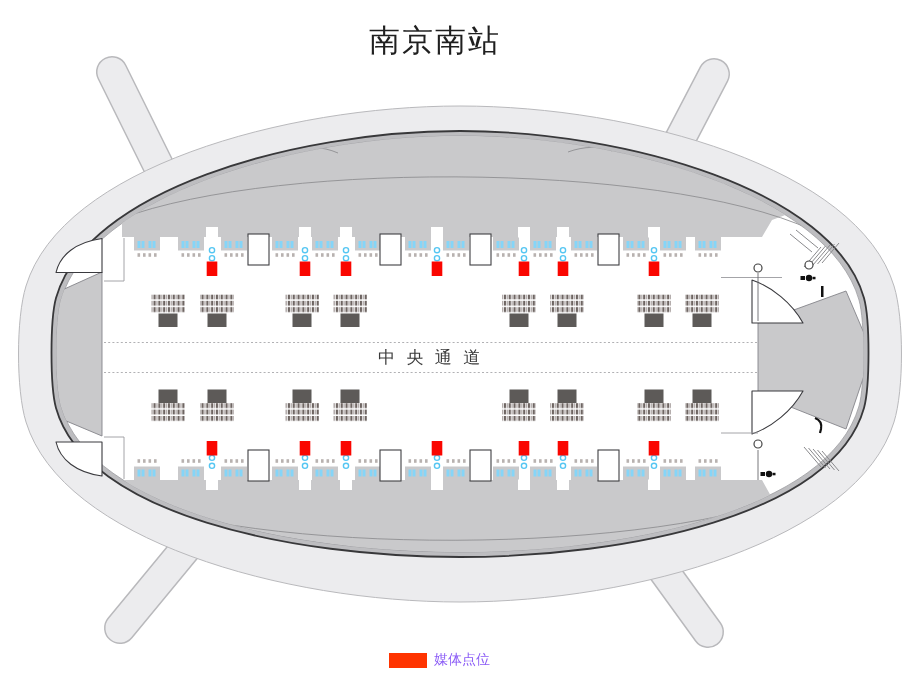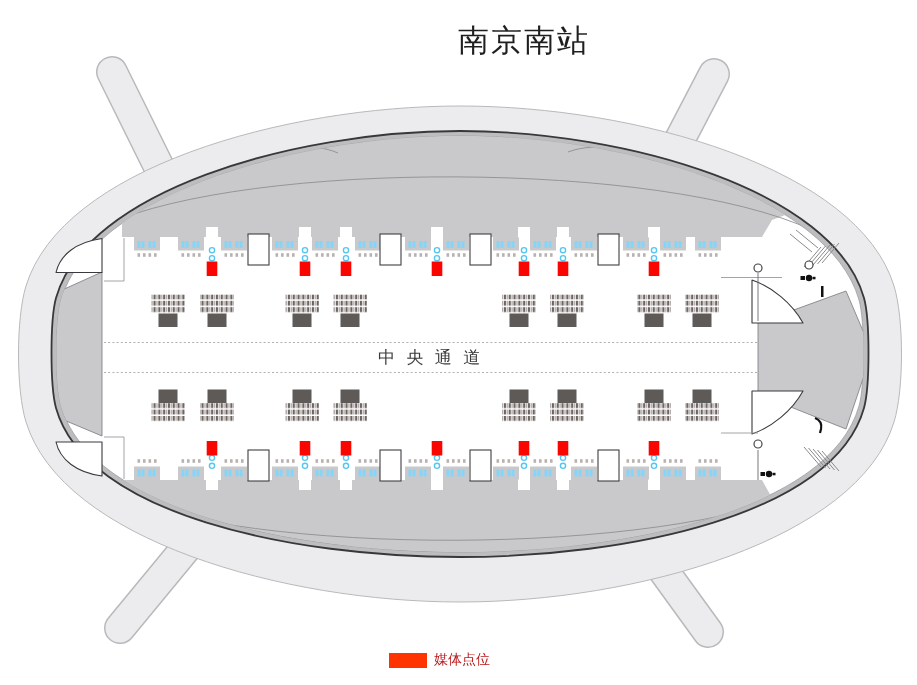--- a/index.html
+++ b/index.html
@@ -1,25 +1,25 @@
 <!DOCTYPE html>
 <html><head>
 <meta charset="utf-8">
 <style>
   html,body{margin:0;padding:0;background:#fff;}
   .stage{position:relative;width:917px;height:685px;background:#fff;overflow:hidden;
          font-family:"DejaVu Sans","Liberation Sans",sans-serif;}
   .stage svg{position:absolute;left:0;top:0;}
-  .page-title{position:absolute;left:280px;top:20px;width:310px;text-align:right;
+  .page-title{position:absolute;left:280px;top:20px;width:310px;text-align:center;
     font-size:31px;font-weight:400;color:#1f1f1f;letter-spacing:2px;}
   .corridor-label{position:absolute;left:378px;top:346px;font-size:17px;color:#3a3a3a;
     letter-spacing:2px;word-spacing:2px;white-space:nowrap;text-align:right;}
   .legend{position:absolute;left:389px;top:651px;height:18px;display:flex;align-items:center;}
   .legend .swatch{width:38px;height:15px;background:#ff3400;margin-right:7px;}
-  .legend .lab{font-size:14px;color:#b91c1c;}
+  .legend .lab{font-size:14px;color:#8b5cf6;}
 </style>
 </head>
 <body>
 
 <div class="stage">
 
 <svg id="map-svg" width="917" height="685" viewBox="0 0 917 685">
   <defs>
     <pattern id="seatp" patternUnits="userSpaceOnUse" width="4.8" height="6.4">
       <rect x="0" y="0" width="2" height="4.9" fill="#6e6562"></rect>

